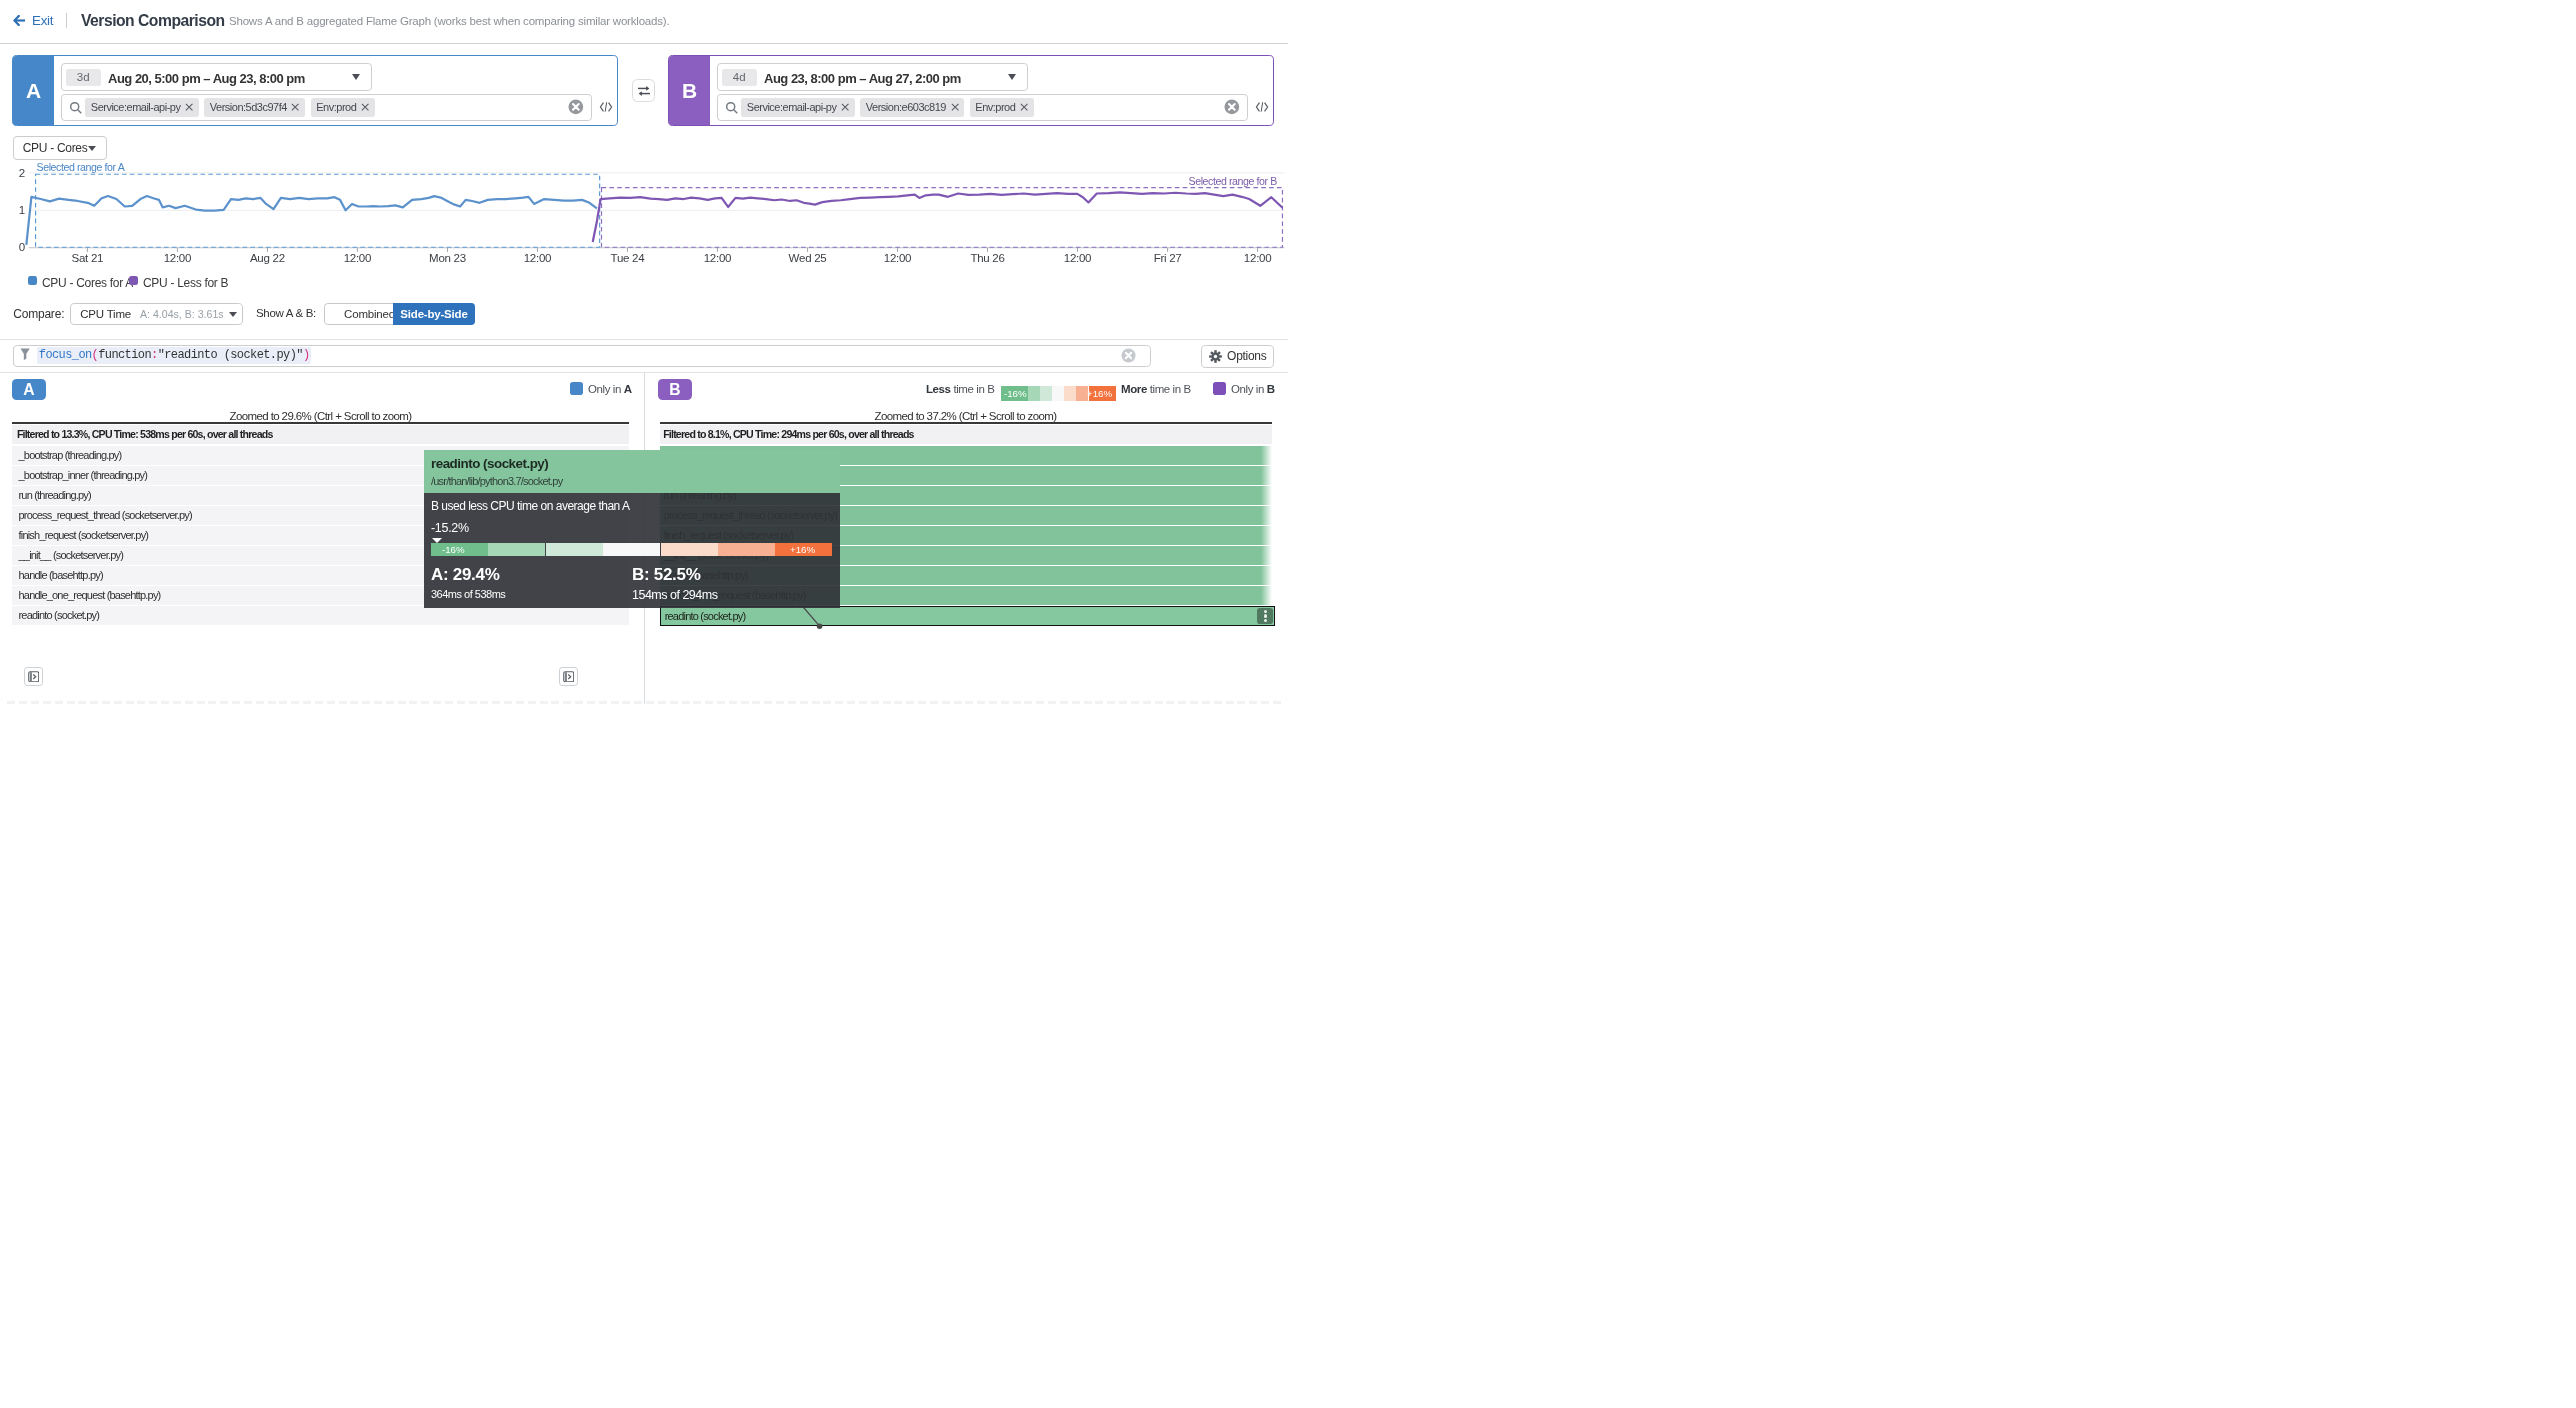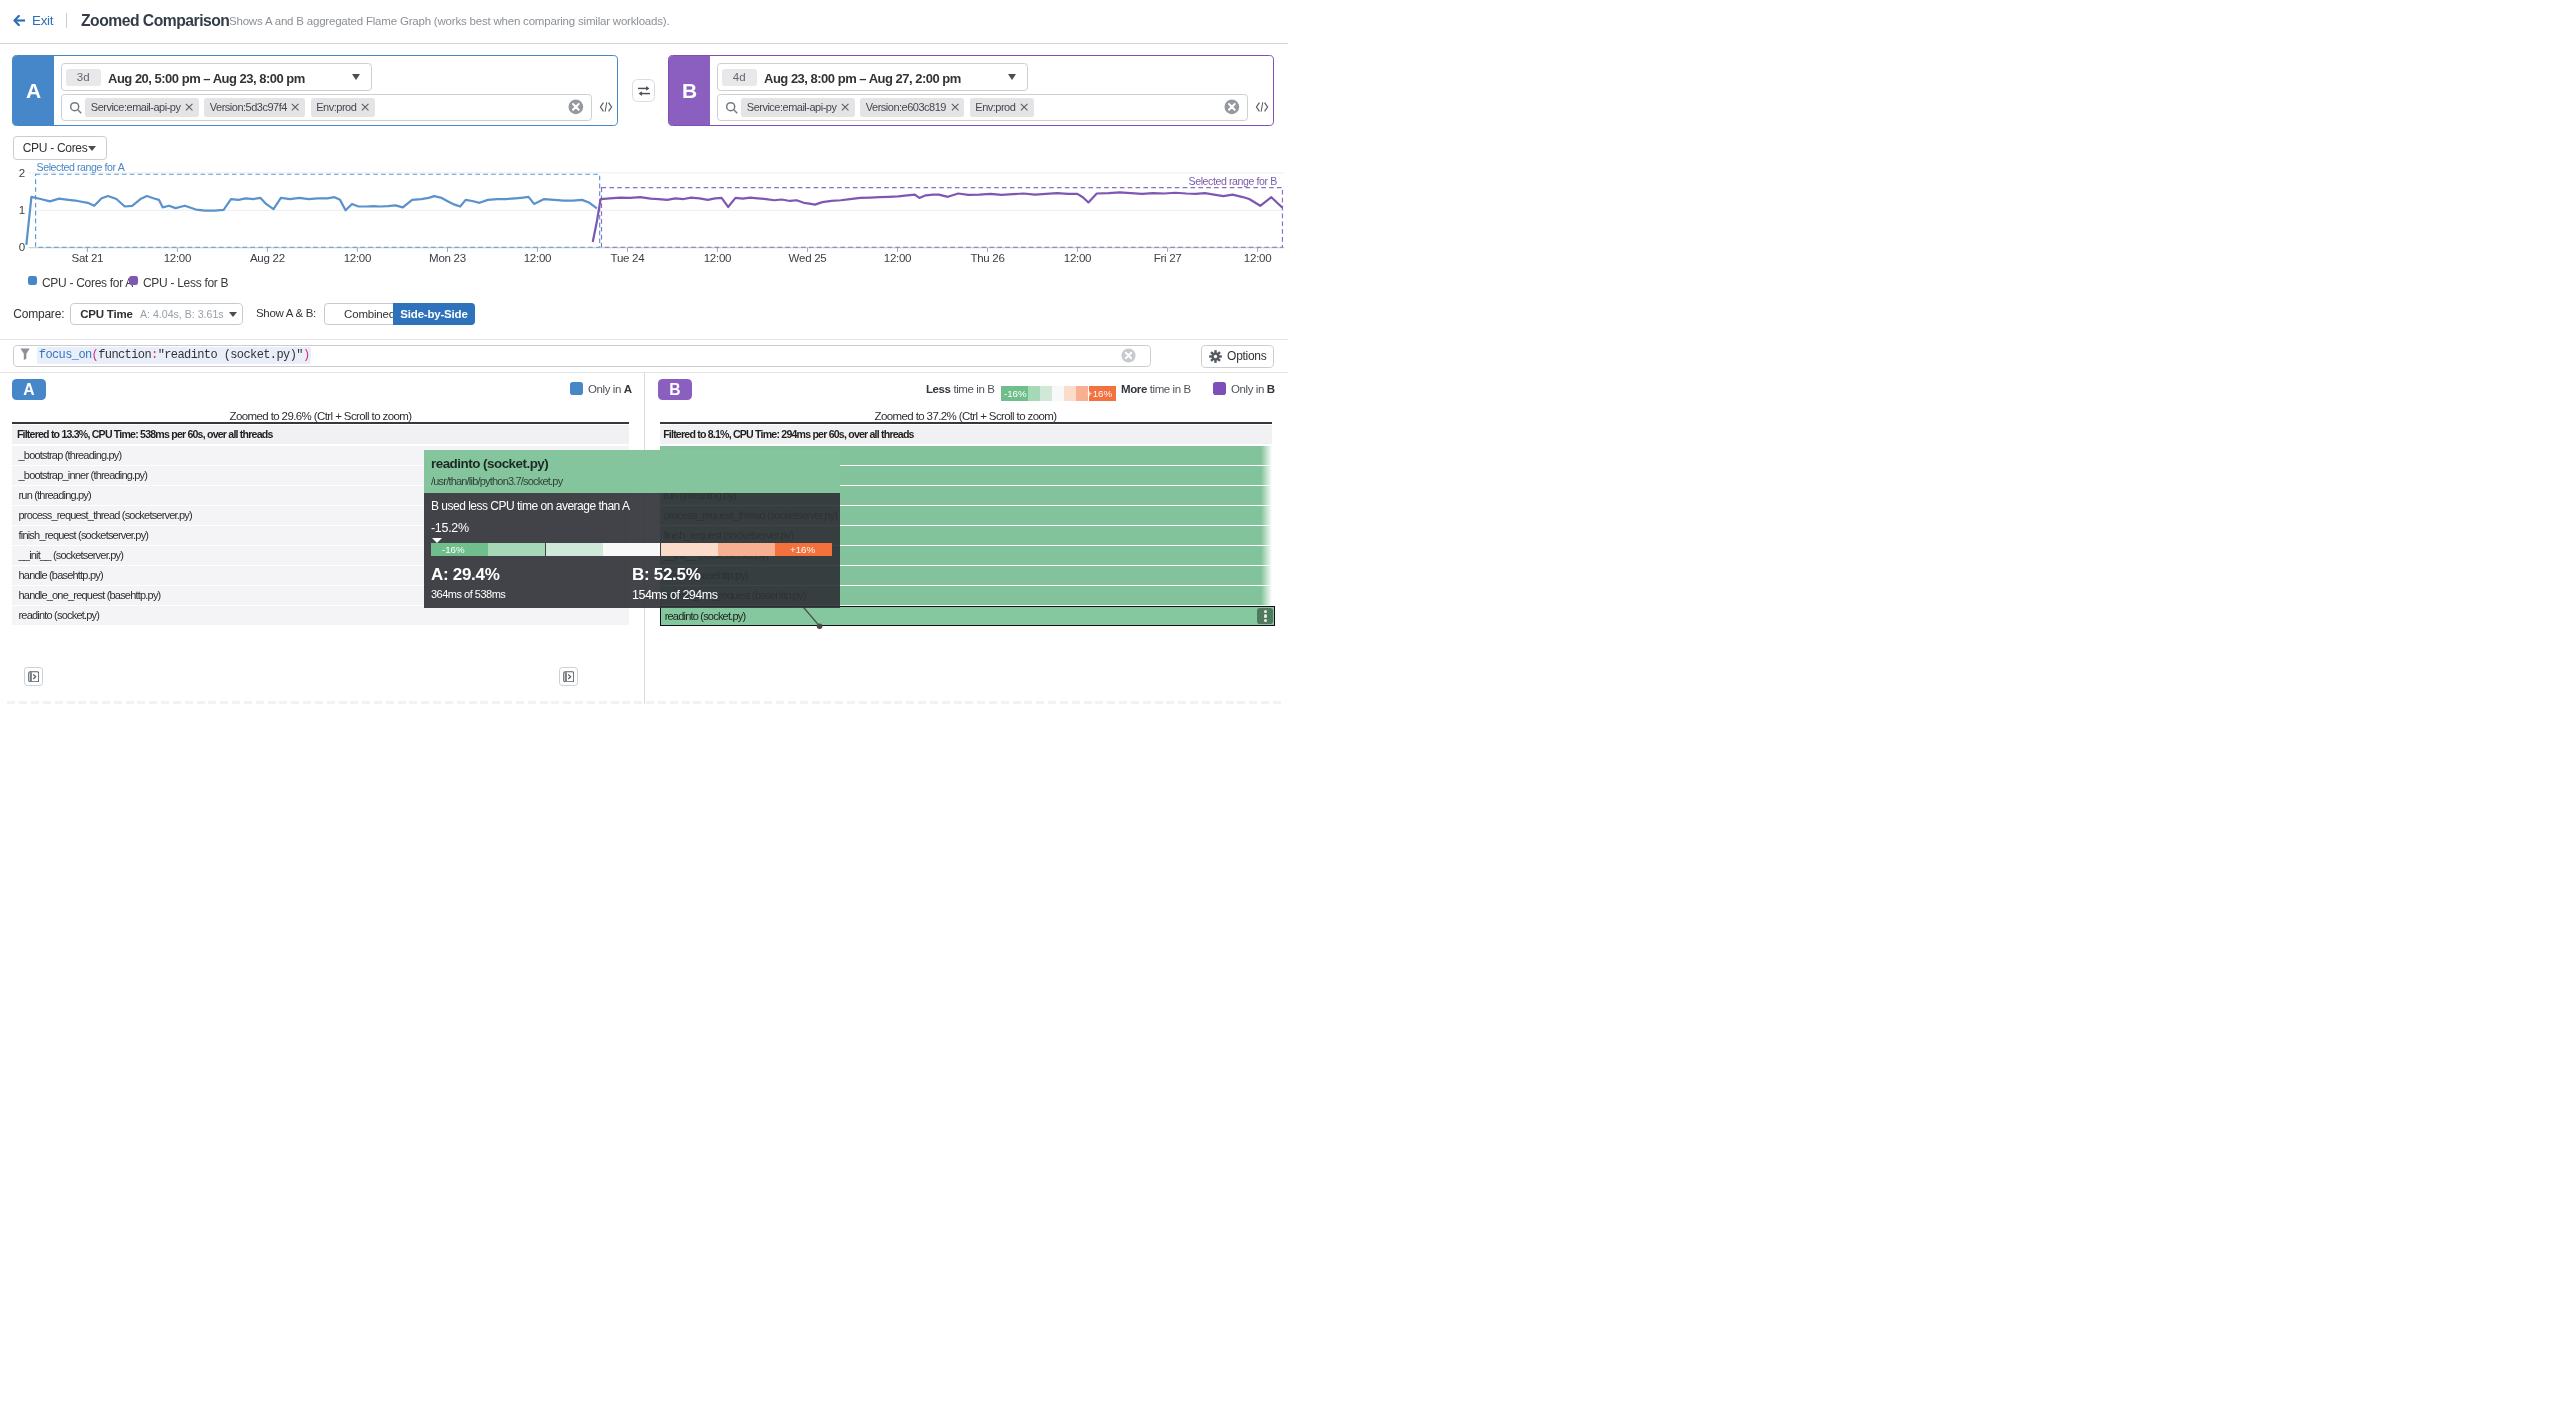--- a/index.html
+++ b/index.html
@@ -86,21 +86,21 @@
 .xbtn { position:absolute; width:19.4px; height:18.5px; border:0.9px solid #ccd1d6; border-radius:3.2px; display:flex; align-items:center; justify-content:center; background:#fff; }
 </style></head><body>
 
 <div id="hdr">
   <svg class="abs" style="left:12.5px;top:15.2px;" width="13" height="11" viewBox="0 0 14 12">
       <line x1="1.5" y1="6" x2="13" y2="6" stroke="#2e70b6" stroke-width="2.4"></line>
       <path d="M6.2 1 L1.5 6 L6.2 11" fill="none" stroke="#2e70b6" stroke-width="2.4" stroke-linejoin="round" stroke-linecap="round"></path>
     </svg>
   <span id="exit">Exit</span>
   <div id="hdiv"></div>
-  <span id="title">Zoomed Comparison</span>
+  <span id="title">Version Comparison</span>
   <span id="subtitle">Shows A and B aggregated Flame Graph (works best when comparing similar workloads).</span>
 </div>
 
 <div class="qbox" style="left:12px;width:606px;border:1.4px solid #4587c8;">
   <div class="qseg" style="background:#4587c8;border-radius:2.8px 0 0 2.8px;">A</div>
 </div>
 <div class="tdd" style="left:61px;width:311px;">
   <div class="pill">3d</div>
   <div class="ddate">Aug 20, 5:00 pm – Aug 23, 8:00 pm</div>
   <div class="caret" style="right:11px;top:10.2px;"></div>
@@ -215,21 +215,21 @@
 <polyline points="641.5,261.9 646.0,239.7 650.0,215.3 660.0,214.5 671.0,213.7 682.0,214.1 693.0,213.3 704.0,214.9 713.0,215.3 722.0,216.2 731.0,214.5 740.0,215.3 748.0,213.7 757.0,214.5 766.0,216.2 774.0,214.5 781.0,214.1 788.0,223.9 796.0,214.1 804.0,214.9 812.0,213.7 820.0,214.5 829.0,215.3 838.0,216.6 846.0,215.8 855.0,217.4 862.0,216.6 870.0,219.4 876.0,220.2 882.0,221.4 890.0,218.6 900.0,217.4 910.0,216.6 920.0,215.3 931.0,214.1 942.0,213.7 952.0,213.3 962.0,212.9 972.0,212.5 982.0,211.3 990.0,210.5 995.0,214.1 1002.0,211.3 1010.0,210.5 1016.0,210.5 1026.0,212.9 1037.0,209.3 1048.0,210.9 1060.0,210.5 1072.0,209.7 1084.0,210.9 1096.0,210.1 1108.0,209.3 1120.0,210.5 1132.0,209.7 1144.0,208.9 1156.0,209.7 1166.0,209.7 1172.0,213.3 1178.0,219.0 1187.0,209.3 1200.0,208.9 1212.0,208.1 1224.0,208.9 1236.0,209.7 1248.0,208.9 1260.0,209.3 1272.0,208.5 1284.0,209.3 1294.0,209.7 1304.0,208.9 1314.0,210.5 1324.0,212.1 1334.0,210.5 1344.0,212.9 1352.0,215.3 1364.0,222.6 1376.0,213.3 1388.0,224.7" fill="none" stroke="#7e57b2" stroke-width="2.4" stroke-linejoin="round"></polyline>
 </svg>
 
 <div class="lsq" style="left:28px;background:#4787c8;"></div>
 <div class="ltext" style="left:42px;">CPU - Cores for A</div>
 <div class="lsq" style="left:129px;background:#7e57b2;"></div>
 <div class="ltext" style="left:143px;">CPU - Less for B</div>
 
 <div id="cmp">Compare:</div>
 <div id="cpudd">
-    <span style="position:absolute;left:9.2px;top:3.7px;font-size:11.5px;font-weight:700;letter-spacing:-0.2px;color:#2f2f2f;white-space:nowrap;">CPU Time</span>
+    <span style="position:absolute;left:9.2px;top:3.7px;font-size:11.5px;font-weight:400;letter-spacing:-0.2px;color:#2f2f2f;white-space:nowrap;">CPU Time</span>
     <span style="position:absolute;left:69px;top:4.2px;font-size:10.6px;color:#98a0a8;white-space:nowrap;">A: 4.04s, B: 3.61s</span>
     <div class="caret" style="right:5.5px;top:7.9px;border-left-width:4.2px;border-right-width:4.2px;border-top-width:5.1px;"></div>
   </div>
 <div id="showab">Show A &amp; B:</div>
 <div class="btn" id="bcomb">Combined</div>
 <div class="btn" id="bside">Side-by-Side</div>
 <div id="div1"></div>
 
 <div id="finput"></div>
 <svg class="abs" style="left:20px;top:348px;" width="10.2" height="13" viewBox="0 0 12 15">

